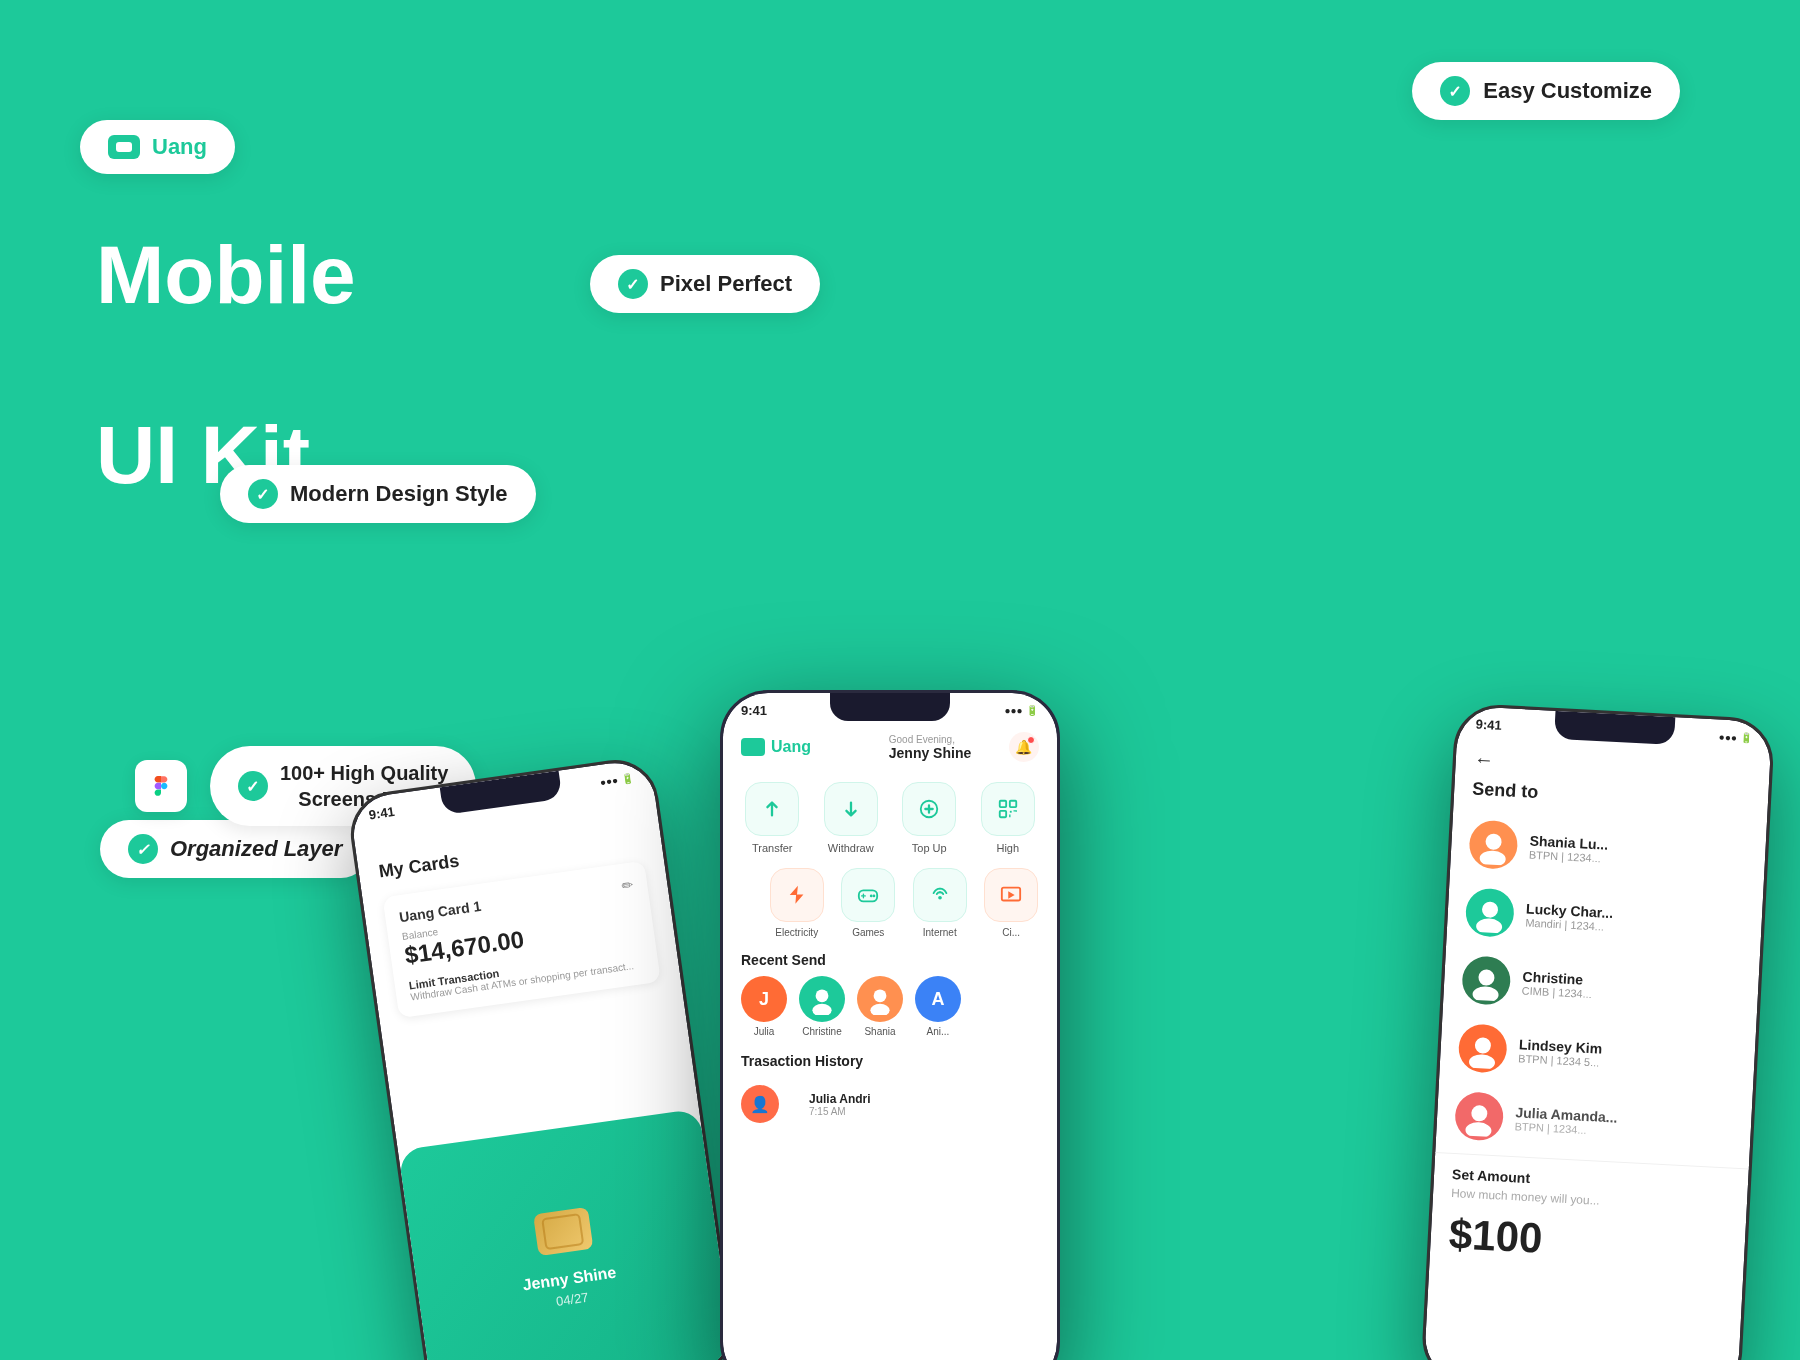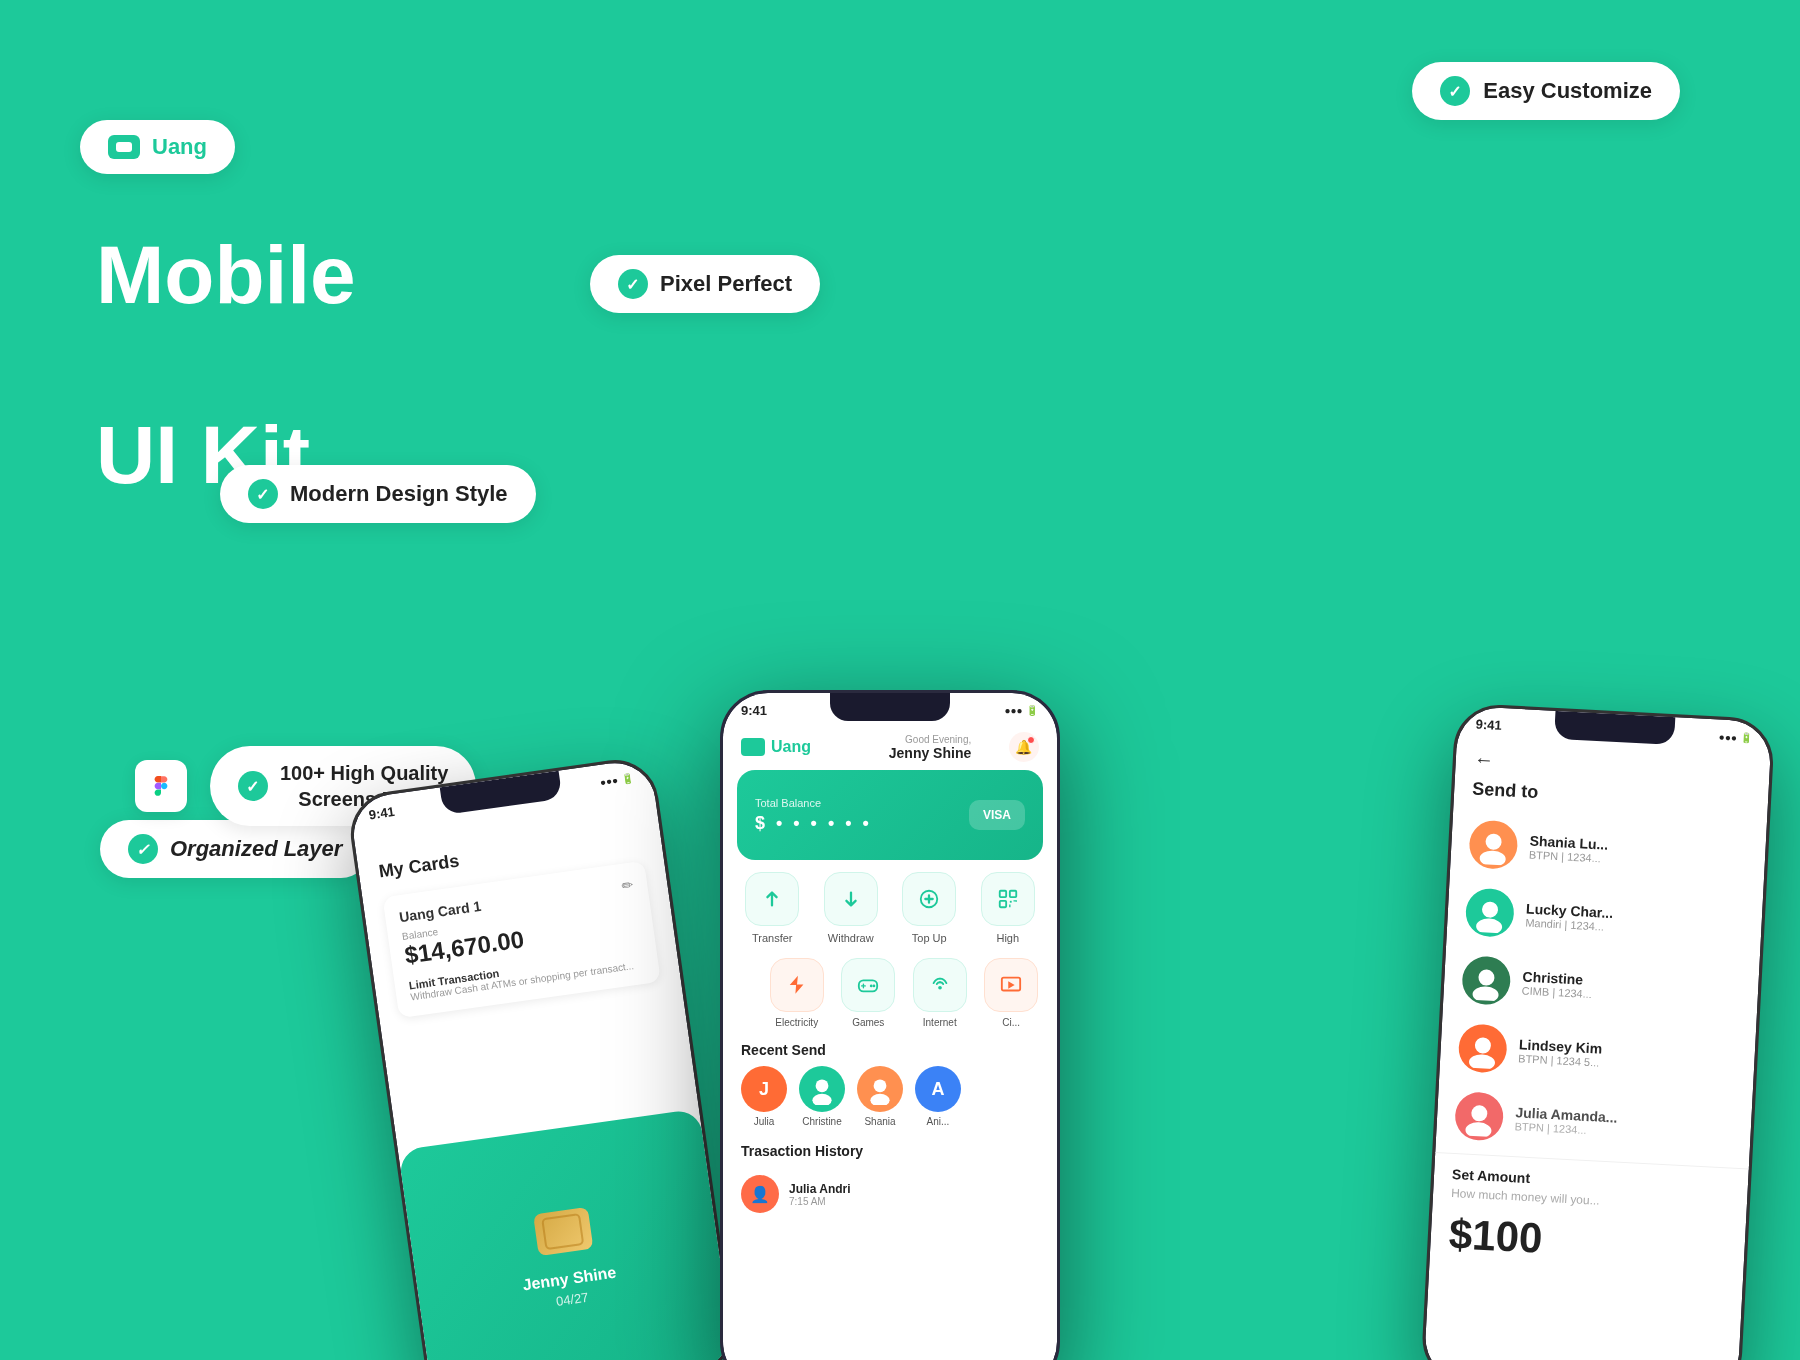--- a/index.html
+++ b/index.html
@@ -316,21 +316,21 @@
       align-items: center;
       gap: 6px;
     }
     .app-logo-icon {
       width: 24px;
       height: 18px;
       background: #1DC99A;
       border-radius: 4px;
     }
     .app-logo-name { font-size: 16px; font-weight: 700; color: #1DC99A; }
-    .header-center { text-align: right; margin-left: 40px; }
+    .header-center { text-align: left; margin-left: 40px; }
     .greeting { font-size: 10px; color: #999; }
     .user-name { font-size: 14px; font-weight: 700; color: #222; }
     .bell-icon {
       width: 30px;
       height: 30px;
       border-radius: 50%;
       background: #fff3f0;
       display: flex;
       align-items: center;
       justify-content: center;
@@ -465,21 +465,21 @@
     .trans-avatar {
       width: 38px;
       height: 38px;
       border-radius: 50%;
       background: #ff6b47;
       display: flex;
       align-items: center;
       justify-content: center;
       font-size: 16px;
     }
-    .trans-info { flex: 1; }
+    .trans-info { flex: 1; margin-left: 20px; }
     .trans-name { font-size: 12px; font-weight: 600; color: #222; }
     .trans-time { font-size: 10px; color: #999; }
 
     
     .right-phone-content {
       padding: 8px 0 0;
     }
     .back-arrow {
       padding: 6px 18px;
       font-size: 20px;
@@ -633,27 +633,20 @@
         <div class="header-center">
           <div class="greeting">Good Evening,</div>
           <div class="user-name">Jenny Shine</div>
         </div>
         <div class="bell-icon">
           🔔
           <div class="bell-dot"></div>
         </div>
       </div>
 
-      <div class="balance-card">
-        <div class="balance-card-left">
-          <div class="total-balance-label">Total Balance</div>
-          <div class="balance-dots">$ • • • • • •</div>
-        </div>
-        <div class="balance-card-right">VISA</div>
-      </div>
 
       <div class="actions-row">
         <div class="action-item">
           <div class="action-btn">
             <svg width="22" height="22" viewBox="0 0 24 24" fill="none">
               <path d="M12 19V5M12 5L7 10M12 5L17 10" stroke="#1DC99A" stroke-width="2.5" stroke-linecap="round"></path>
             </svg>
           </div>
           <span class="action-label">Transfer</span>
         </div>

